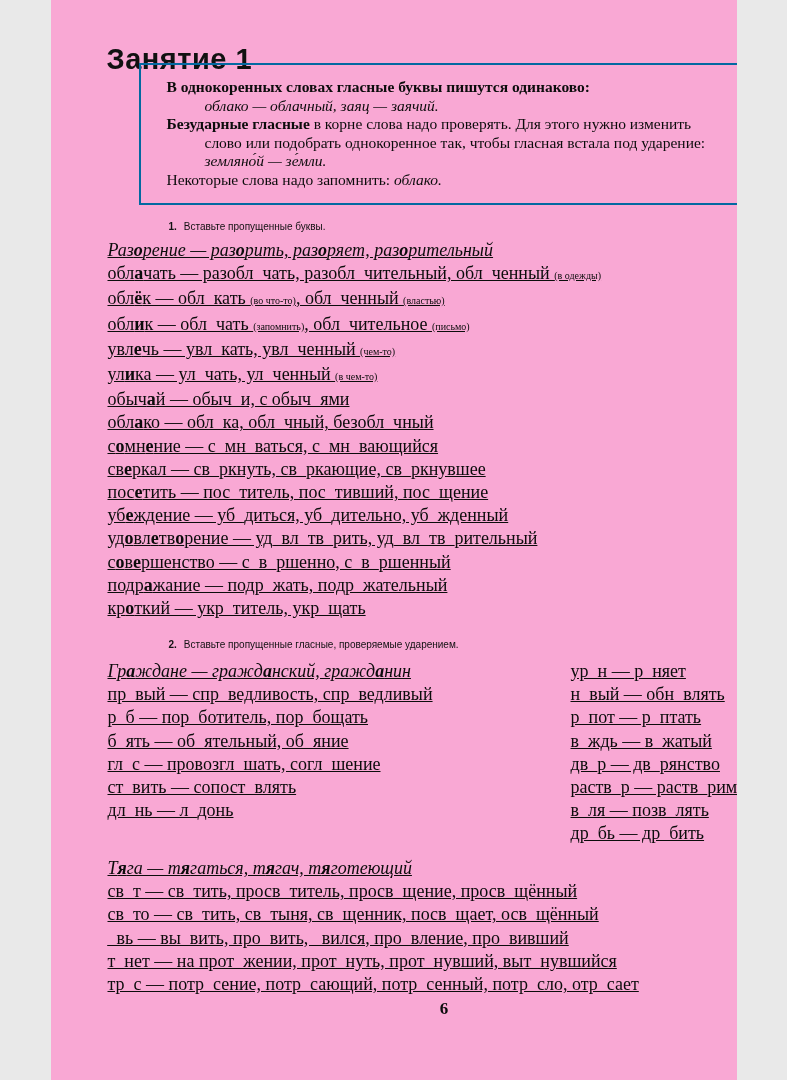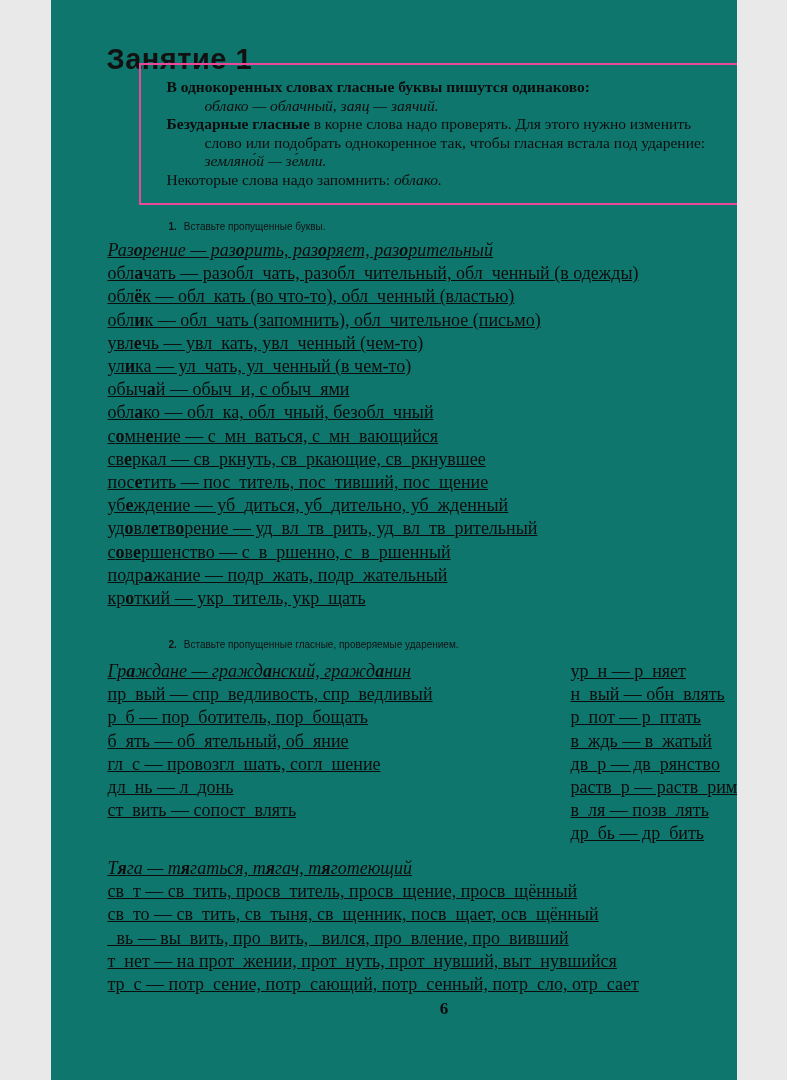--- a/index.html
+++ b/index.html
@@ -1,46 +1,46 @@
 <!DOCTYPE html>
 <html lang="ru"><head>
 <meta charset="utf-8">
 <style>
   html,body{margin:0;padding:0;background:#e9e9e9;}
   .page{
-    position:relative;width:686px;height:1080px;background:#0f766e;color:#0c0c0c;
+    position:relative;width:686px;height:1080px;background:#f9a8d4;color:#0c0c0c;
     font-family:"Liberation Serif", serif;overflow:hidden;margin:0 auto;
   }
   .title{
     position:absolute;left:56px;top:24px;
     font-family:"Liberation Sans", sans-serif;font-weight:bold;font-size:29px;
     letter-spacing:.5px;color:#111;
   }
   .rulebox{
     position:absolute;left:88px;top:63px;width:649px;box-sizing:border-box;
-    border:2px solid #ec4899;padding:13px 12px 13px 26px;
+    border:2px solid #0369a1;padding:13px 12px 13px 26px;
     font-size:15.5px;line-height:18.6px;
   }
   .rulebox .line{margin:0;white-space:nowrap;}
   .rulebox .ind{padding-left:38px;}
   .ex-head{
     position:absolute;font-family:"Liberation Sans", sans-serif;font-size:10px;color:#111;
     white-space:nowrap;
   }
   #ex1-head{left:118px;top:221px;}
   #ex2-head{left:118px;top:639px;}
   .ex-head b{margin-right:7px;}
   .list{position:absolute;font-size:18px;line-height:23.2px;}
   #ex1-list{left:57px;top:239px;}
   #ex2-left{left:57px;top:660px;}
   #ex2-right{left:520px;top:660px;}
   #ex2-block2{left:57px;top:857px;}
   .list .line{margin:0;white-space:nowrap;text-decoration:underline;}
   .it{font-style:italic;}
-  .sm{font-size:18px;}
+  .sm{font-size:10px;}
   b{font-weight:700;}
   .pagenum{
     position:absolute;left:0;width:787px;top:999px;text-align:center;
     font-size:17px;font-weight:bold;
   }
 </style>
 </head>
 <body>
 
 <div class="page">
@@ -82,22 +82,22 @@
   <div class="ex-head" id="ex2-head">
     <b>2.</b><span>Вставьте пропущенные гласные, проверяемые ударением.</span>
   </div>
 
   <div class="list" id="ex2-left">
       <p class="line it">Гр<b>а</b>ждане — гражд<b>а</b>нский, гражд<b>а</b>нин</p>
       <p class="line">пр_вый — спр_ведливость, спр_ведливый</p>
       <p class="line">р_б — пор_ботитель, пор_бощать</p>
       <p class="line">б_ять — об_ятельный, об_яние</p>
       <p class="line">гл_с — провозгл_шать, согл_шение</p>
+      <p class="line">ст_вить — сопост_влять</p>
       <p class="line">дл_нь — л_донь</p>
-      <p class="line">ст_вить — сопост_влять</p>
     </div>
 
   <div class="list" id="ex2-right">
       <p class="line">ур_н — р_няет</p>
       <p class="line">н_вый — обн_влять</p>
       <p class="line">р_пот — р_птать</p>
       <p class="line">в_ждь — в_жатый</p>
       <p class="line">дв_р — дв_рянство</p>
       <p class="line">раств_р — раств_римый</p>
       <p class="line">в_ля — позв_лять</p>

